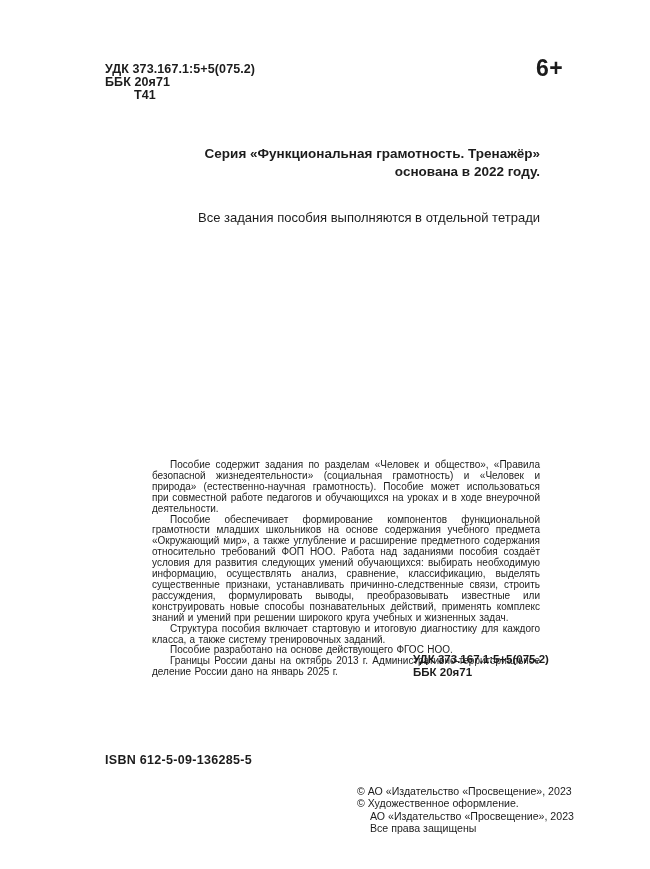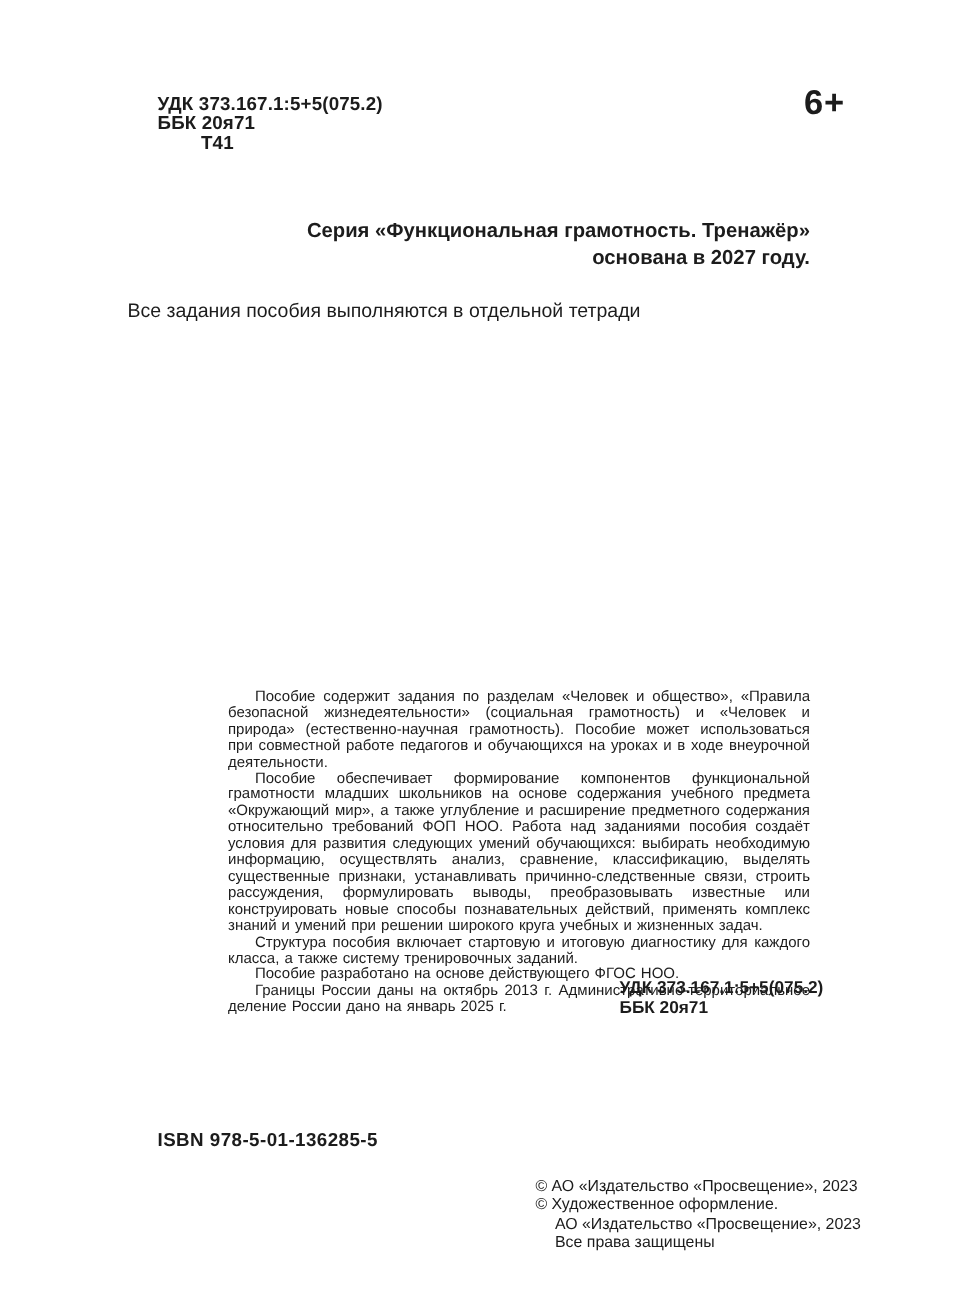--- a/index.html
+++ b/index.html
@@ -44,24 +44,24 @@
     left: 85px;
     width: 455px;
     text-align: right;
     font-weight: bold;
     font-size: 13.5px;
     line-height: 17.5px;
   }
   
   .notebook-note {
     position: absolute;
-    top: 199px;
+    top: 210px;
     left: 85px;
     width: 455px;
-    text-align: left;
+    text-align: right;
     font-size: 13px;
   }
   
   .safety-par {
     position: absolute;
     top: 229px;
     left: 85px;
     width: 455px;
     font-size: 12.7px;
     line-height: 13.2px;
@@ -123,40 +123,40 @@
   <div class="udk-top">
     <div>УДК 373.167.1:5+5(075.2)</div>
     <div>ББК 20я71</div>
     <div class="author-sign">Т41</div>
   </div>
 
   <div class="age-badge">6+</div>
 
   <div class="series-title">
     <div>Серия «Функциональная грамотность. Тренажёр»</div>
-    <div>основана в 2027 году.</div>
+    <div>основана в 2022 году.</div>
   </div>
 
   <div class="notebook-note">Все задания пособия выполняются в отдельной тетради</div>
 
 
   <div class="annotation">
     <p>Пособие содержит задания по разделам «Человек и общество», «Правила безопасной жизнедеятельности» (социальная грамотность) и «Человек и природа» (естественно-научная грамотность). Пособие может использоваться при совместной работе педагогов и обучающихся на уроках и в ходе внеурочной деятельности.</p>
     <p>Пособие обеспечивает формирование компонентов функциональной грамотности младших школьников на основе содержания учебного предмета «Окружающий мир», а также углубление и расширение предметного содержания относительно требований ФОП НОО. Работа над заданиями пособия создаёт условия для развития следующих умений обучающихся: выбирать необходимую информацию, осуществлять анализ, сравнение, классификацию, выделять существенные признаки, устанавливать причинно-следственные связи, строить рассуждения, формулировать выводы, преобразовывать известные или конструировать новые способы познавательных действий, применять комплекс знаний и умений при решении широкого круга учебных и жизненных задач.</p>
     <p>Структура пособия включает стартовую и итоговую диагностику для каждого класса, а также систему тренировочных заданий.</p>
     <p>Пособие разработано на основе действующего ФГОС НОО.</p>
     <p>Границы России даны на октябрь 2013 г. Административно-территориальное деление России дано на январь 2025 г.</p>
   </div>
 
   <div class="udk-bottom">
     <div>УДК 373.167.1:5+5(075.2)</div>
     <div>ББК 20я71</div>
   </div>
 
-  <div class="isbn">ISBN 978-5-01-136285-5</div>
+  <div class="isbn">ISBN 612-5-09-136285-5</div>
 
   <div class="copyright">
     <div>© АО «Издательство «Просвещение», 2023</div>
     <div>© Художественное оформление.</div>
     <div class="cont">АО «Издательство «Просвещение», 2023</div>
     <div class="cont">Все права защищены</div>
   </div>
 
 </div>
 

